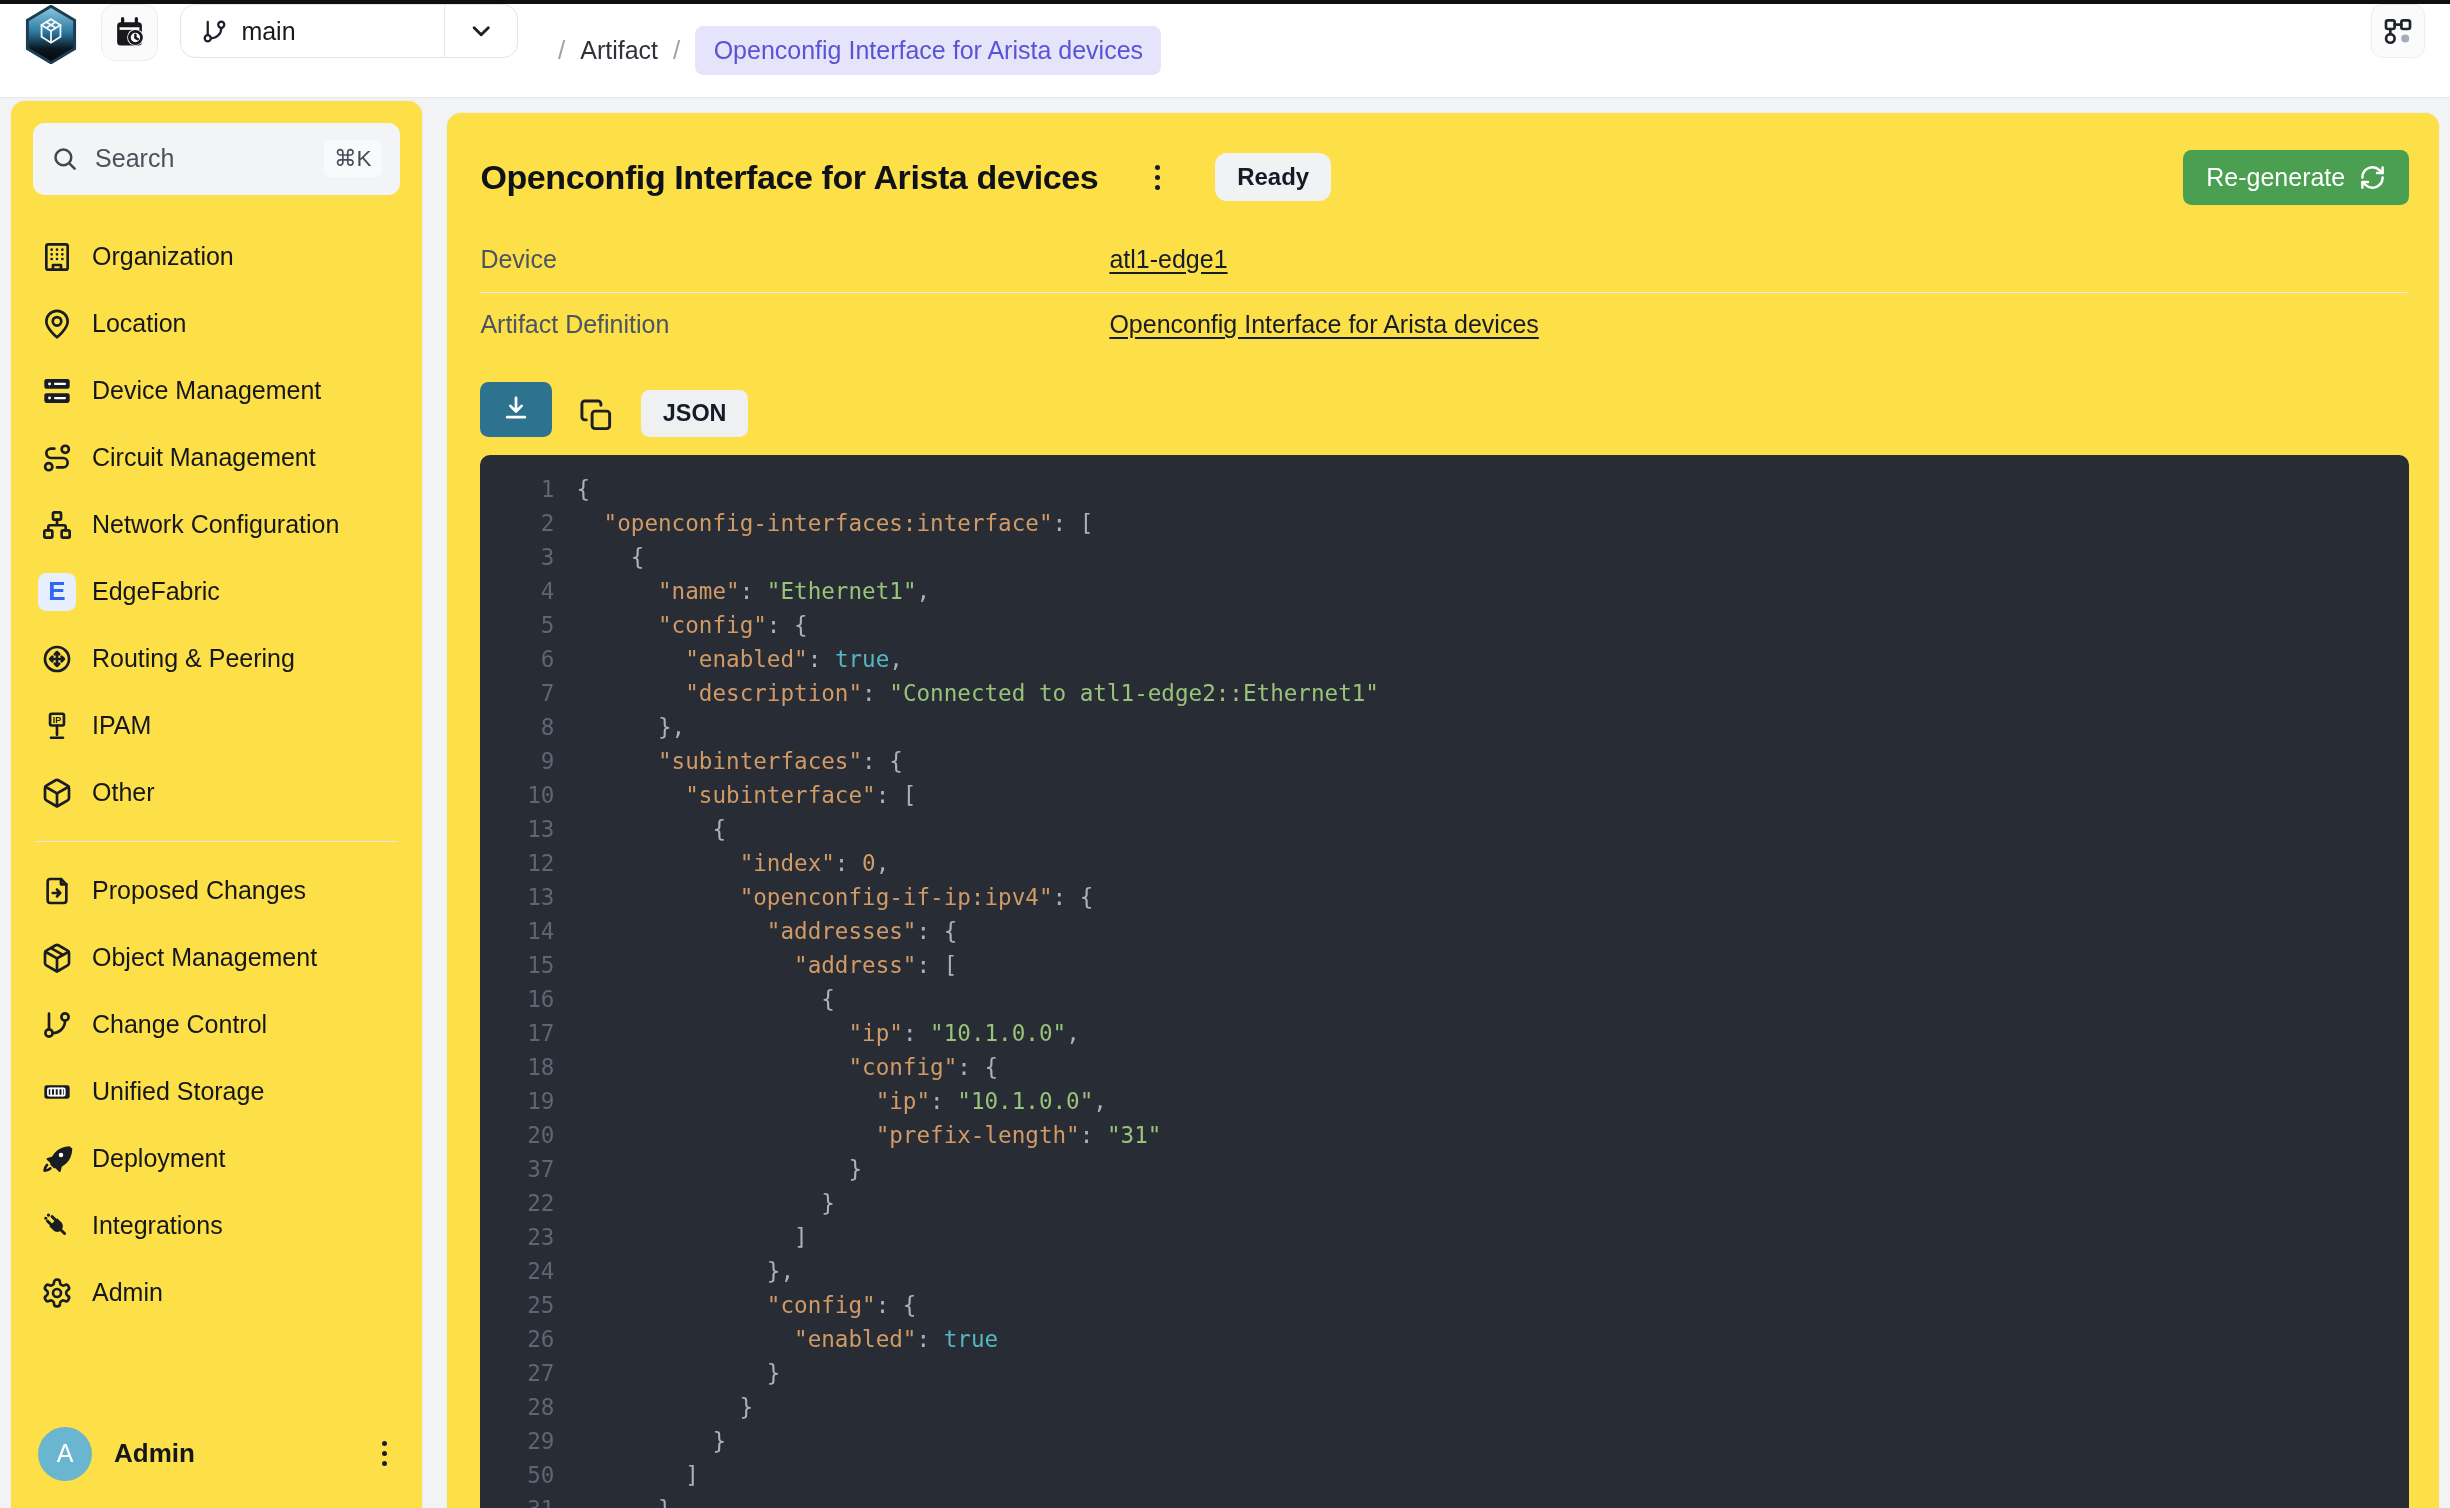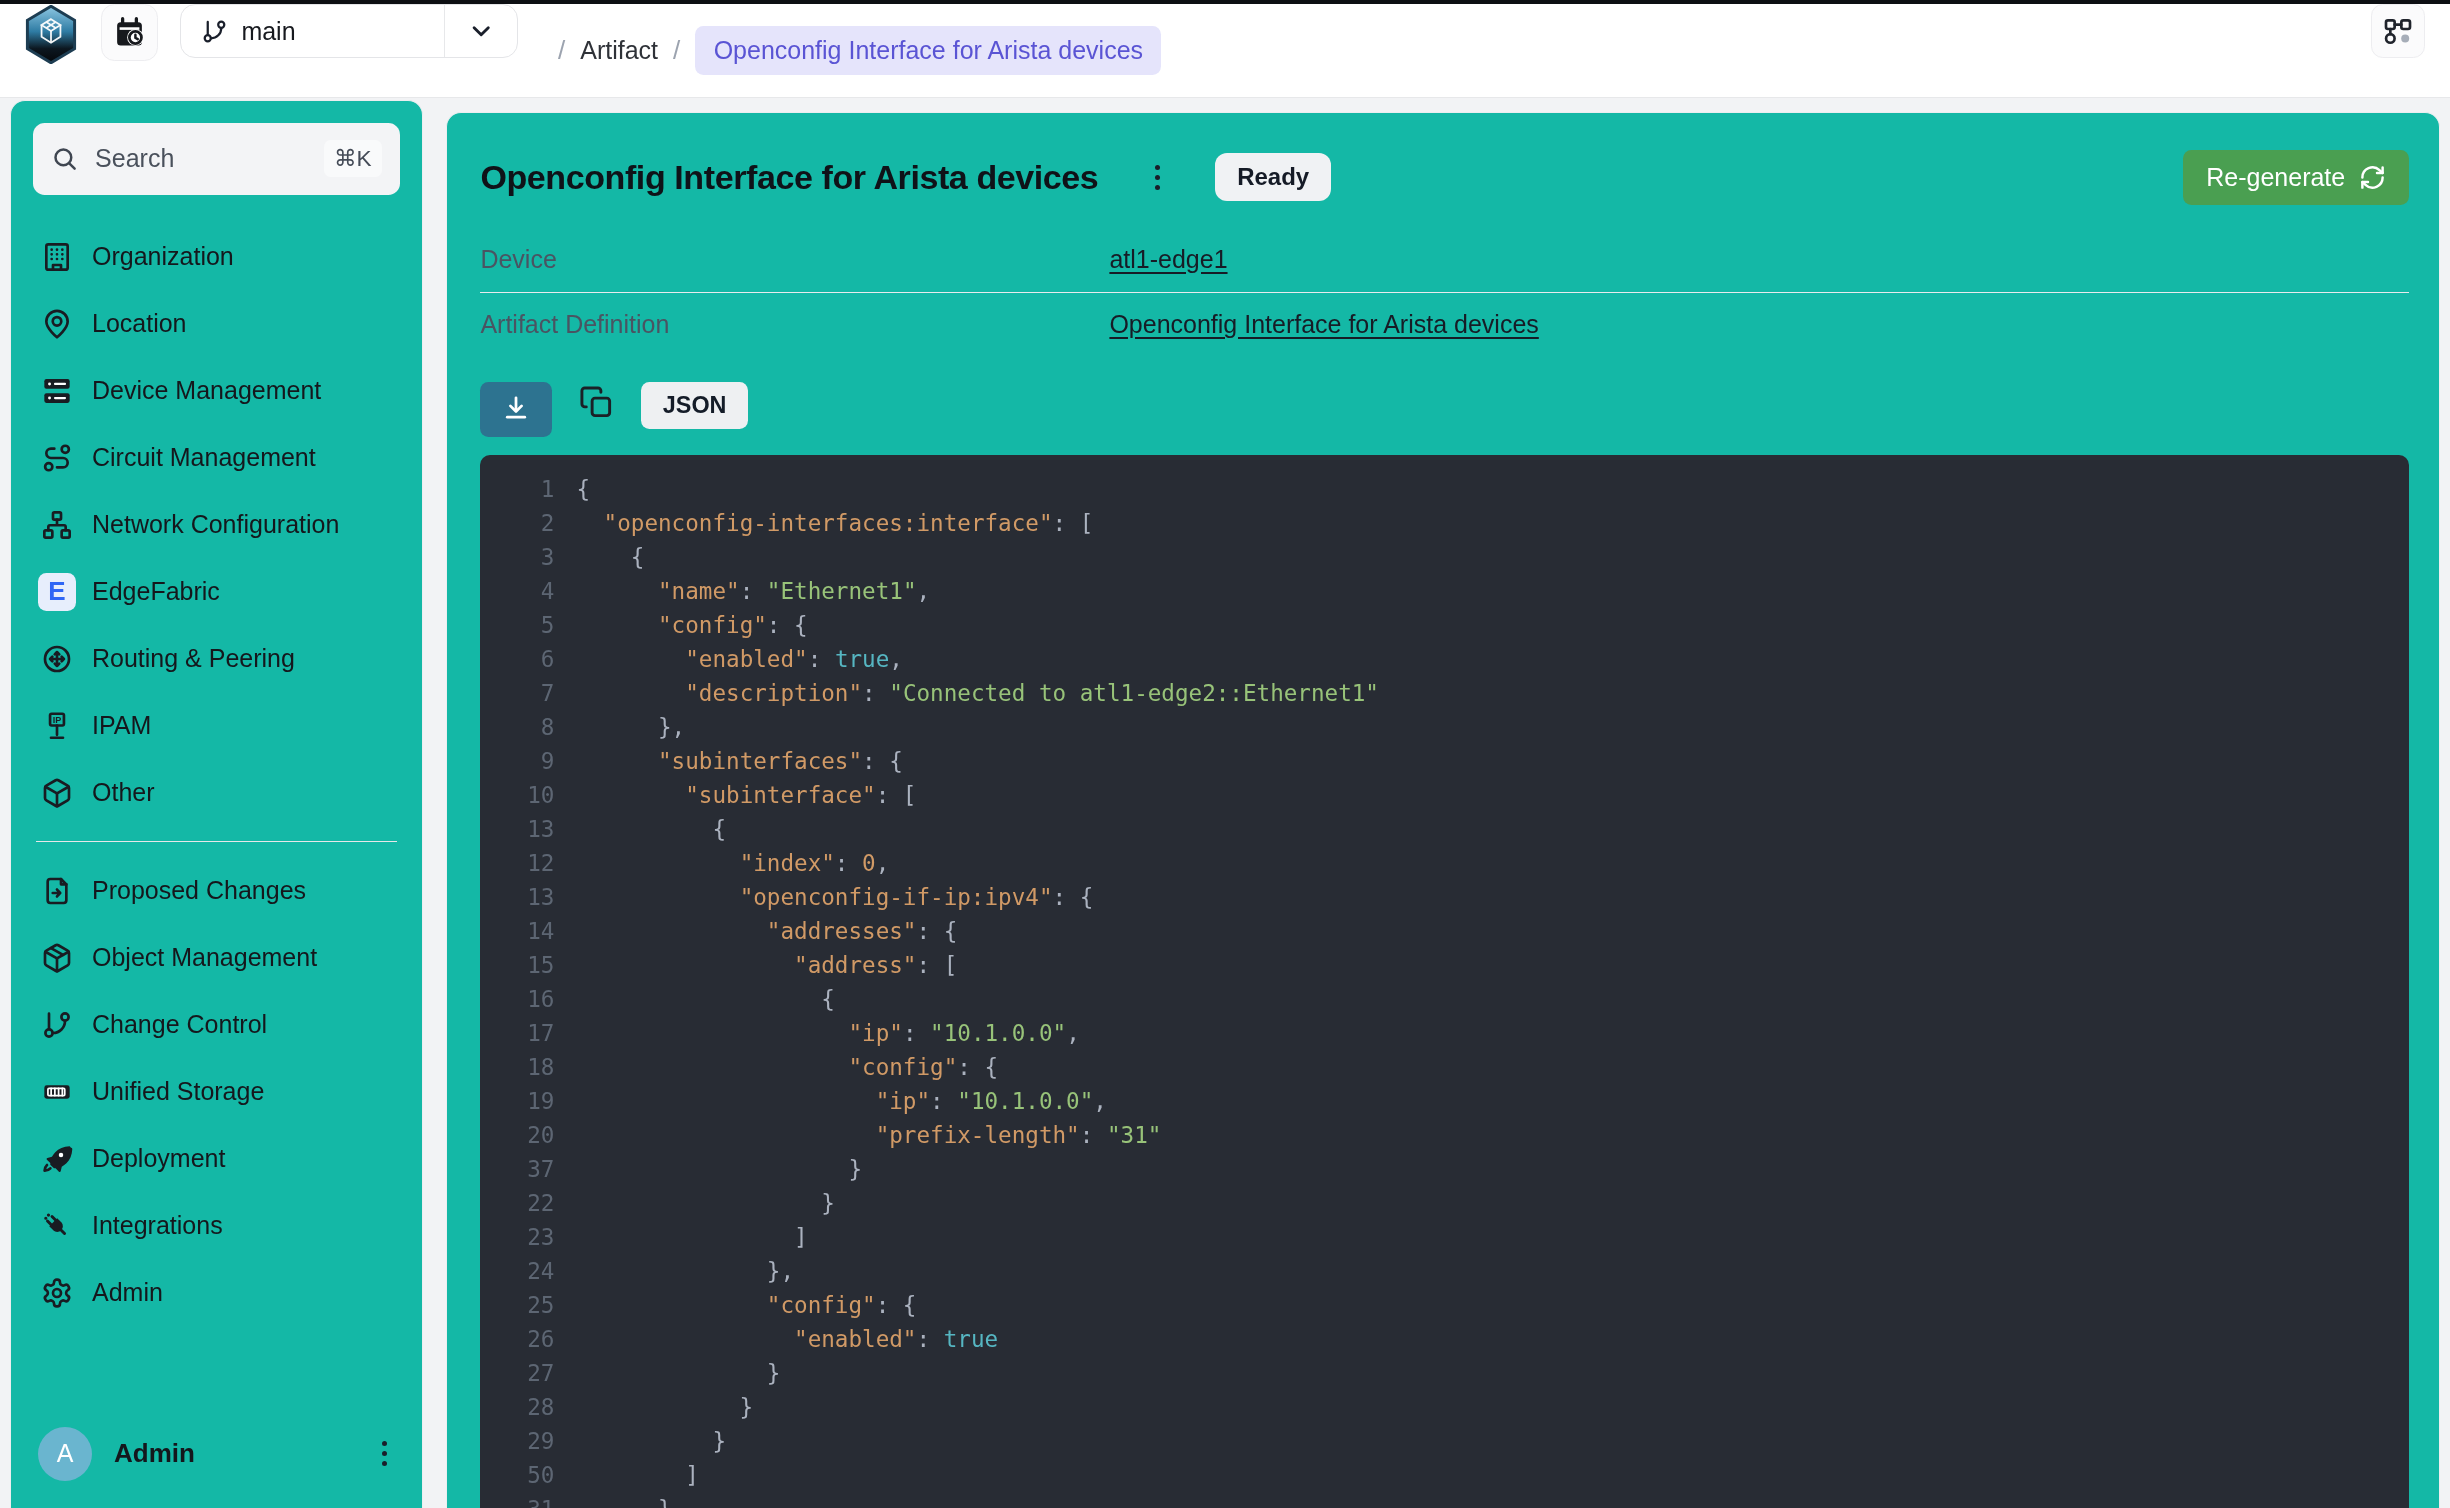--- a/index.html
+++ b/index.html
@@ -22,21 +22,21 @@
   .branch-chevron { width:72px; display:flex; align-items:center; justify-content:center; }
   .breadcrumb { display:flex; align-items:center; margin-left:25px; }
   .bc-sep { color:#9ca3af; font-size:26px; margin:0 15px; font-weight:300; }
   .bc-item { font-size:25px; color:#2f3238; cursor:pointer; }
   .bc-current { font-size:25px; font-weight:500; color:var(--breadcrumb-text);
     background:var(--breadcrumb-bg); border-radius:8.4px; padding:10px 18.4px; cursor:pointer; }
   .spacer { flex:1; }
 
   
   .content { display:flex; height:1411px; padding:0 10px; }
-  .card { background:#14b8a6; border:0.8px solid #eceef0; border-bottom:none;
+  .card { background:#fde047; border:0.8px solid #eceef0; border-bottom:none;
     border-radius:15px 15px 0 0; }
   .sidebar { width:413px; margin-top:1.7px; padding:22px 22px 25px;
     display:flex; flex-direction:column; }
   .main-card { flex:1; margin-left:23.4px; margin-top:13.4px; padding:37px 30px 0 33px; overflow:hidden; }
 
   
   .searchbox { height:72px; border-radius:11.7px; background:#f3f4f6; display:flex;
     align-items:center; padding:0 18.4px; margin-bottom:28.4px; cursor:text; }
   .search-label { font-size:25px; color:#4a515c; margin-left:16.7px; flex:1; }
   .kbd { font-size:22.6px; color:#454c58; background:#f9fafb; border-radius:6.7px; padding:5px 10px; }
@@ -68,21 +68,21 @@
 
   
   .info-table { margin-top:22px; }
   .info-row { display:flex; align-items:center; height:65px; }
   .info-row + .info-row { border-top:0.8px solid #e9ebee; }
   .info-label { width:629px; font-size:25px; color:#4a5462; }
   .info-value a { font-size:25px; color:#171c26; text-decoration:underline;
     text-underline-offset:4.2px; cursor:pointer; }
 
   
-  .toolbar { margin-top:25px; display:flex; align-items:flex-start; gap:23.4px; }
+  .toolbar { margin-top:25px; display:flex; align-items:flex-end; gap:23.4px; }
   .download-btn { width:72px; height:55px; border:none; border-radius:8.4px;
     background:var(--accent-teal); display:flex; align-items:center; justify-content:center; cursor:pointer; }
   .copy-btn { background:none; border:none; display:flex; align-items:center; cursor:pointer; padding:3.3px; }
   .format-badge { background:#eef0f2; border-radius:8.4px; padding:10px 22px;
     font-size:23.4px; font-weight:700; color:#141c28; }
 
   
   .codeblock { margin-top:18.4px; background:var(--code-bg); border-radius:10px;
     padding:16.7px 0 0 0; height:1104px; overflow:hidden;
     font-family:"DejaVu Sans Mono", monospace; font-size:22.6px; line-height:34px; }

